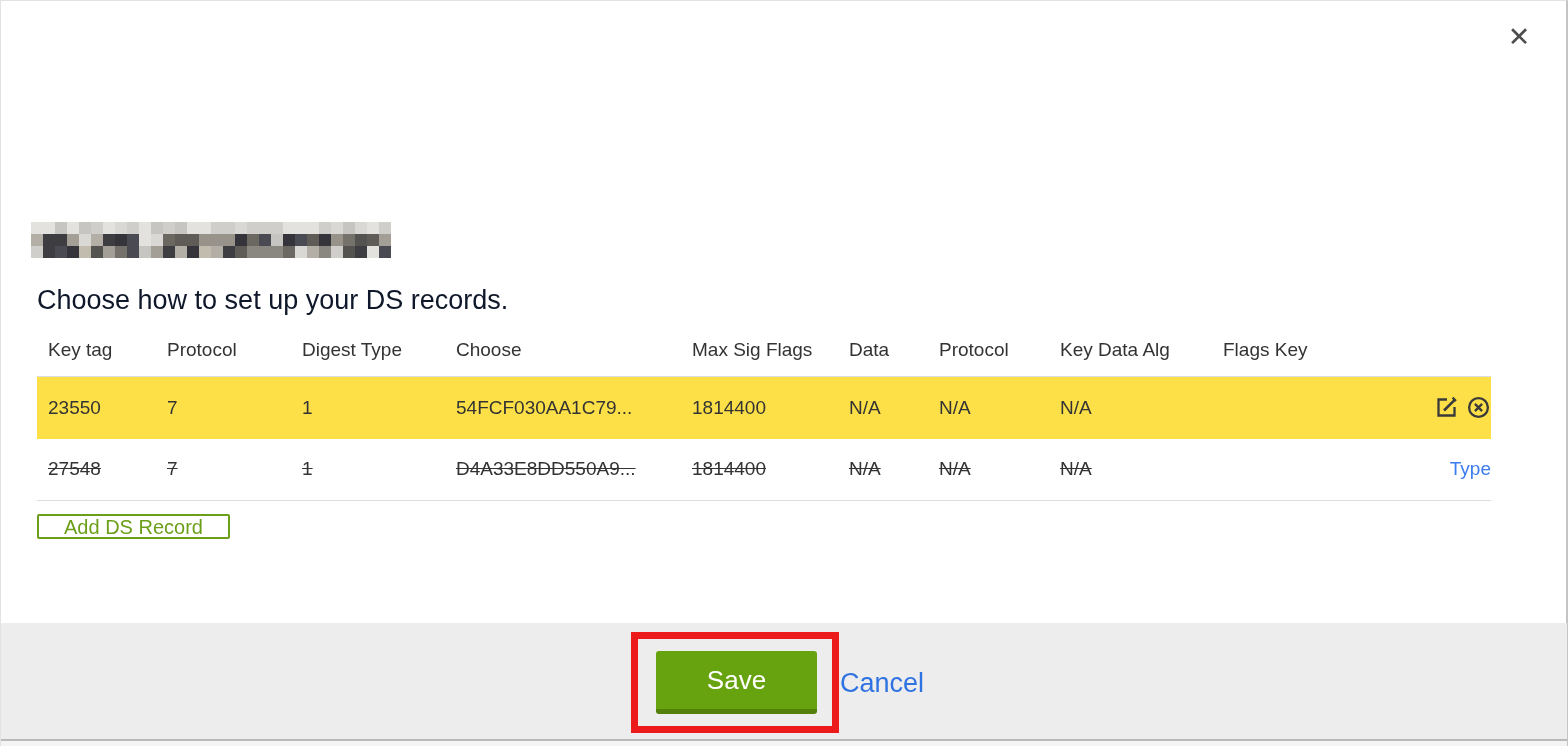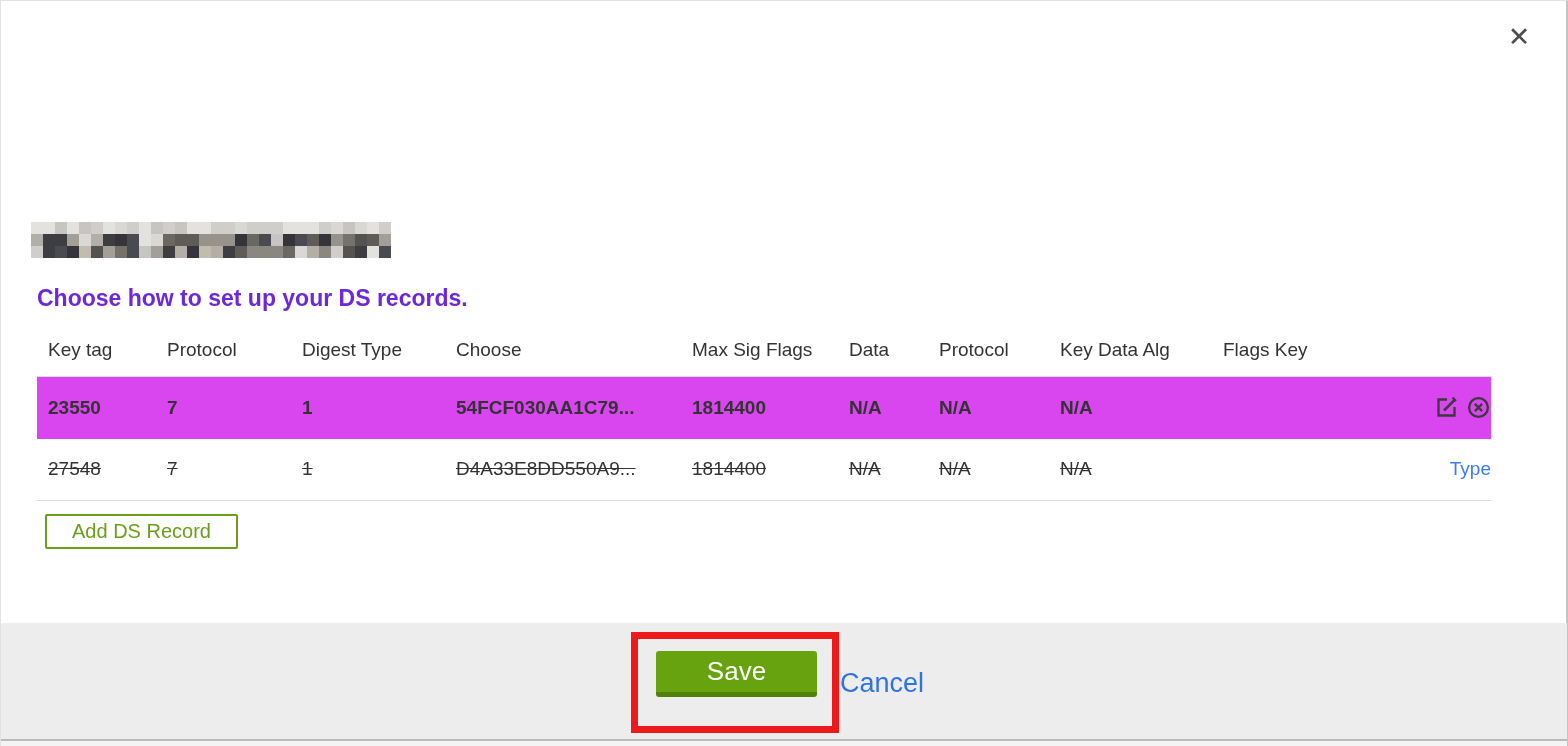--- a/index.html
+++ b/index.html
@@ -18,63 +18,63 @@
 
   .close-btn {
     position:absolute; left:1498px; top:16px; width:40px; height:40px;
     background:none; border:none; font-size:27px; font-weight:700; color:#4d4d4d;
     cursor:pointer; line-height:40px; text-align:center; font-family:"DejaVu Sans", sans-serif;
   }
 
   .redacted { position:absolute; left:30px; top:221px; width:360px; height:36px; overflow:hidden; line-height:0; }
   .redacted .px { display:inline-block; width:12px; height:12px; }
 
-  .instruction { position:absolute; left:36px; top:284px; font-size:23px; color:#6d28d9;font-weight:bold; }
+  .instruction { position:absolute; left:36px; top:284px; font-size:27px; color:#0f172a; }
 
   table.ds {
     position:absolute; left:36px; top:328px; width:1454px;
     border-collapse:collapse; table-layout:fixed; font-size:19px;
   }
   table.ds th {
     text-align:left; font-weight:400; color:#333; padding:10px 0 15px 11px;
     white-space:nowrap; overflow:hidden;
   }
   table.ds td {
     padding:0 0 0 11px; height:62px; vertical-align:middle; white-space:nowrap; overflow:hidden;
   }
-  tr.row-active td { background:#d946ef; border-top:1px solid #ddd;font-weight:bold; }
+  tr.row-active td { background:#fde047; border-top:1px solid #ddd; }
   tr.row-deleted td { background:#fff; border-bottom:1px solid #ddd; }
   tr.row-deleted td span.cellv { text-decoration:line-through; }
 
   td.actions { text-align:right; padding-right:4px; }
   .icon-btn { background:none; border:none; padding:0; margin-left:2px; cursor:pointer; vertical-align:middle; }
   .icon-btn svg { display:block; }
 
   .undo-link { color:#3b7cf0; font-size:19px; text-decoration:none; cursor:pointer; }
 
   .add-btn {
     position:absolute; left:36px; top:513px;
     background:#fff; border:2px solid #6b9f19; color:#6b9f19;
     font-size:20px; font-family:"Liberation Sans", sans-serif;
-    padding:0 25px; height:35px; border-radius:2px; cursor:pointer;margin-left:8px;
+    padding:0 25px; height:25px; border-radius:2px; cursor:pointer;
   }
 
   .footer { position:absolute; left:0; top:622px; width:1566px; height:116px; background:#ededed; }
   .bottom-strip {
     position:absolute; left:0; top:738px; width:1566px; height:8px;
     background:#f4f4f4; border-top:2px solid #b9b9b9;
   }
 
   .annotation-rect {
     position:absolute; left:630px; top:631px; width:208px; height:101px;
     border:7px solid #ec1a1a; pointer-events:none; z-index:5;
   }
 
   .save-btn {
-    position:absolute; left:655px; top:650px; width:161px; height:46px;
+    position:absolute; left:655px; top:650px; width:161px; height:63px;
     background:#67a20f; border:none; border-bottom:5px solid #537f0b; border-radius:3px;
     color:#fff; font-size:26px; font-family:"Liberation Sans", sans-serif; cursor:pointer; z-index:2;
   }
 
   .cancel-link {
     position:absolute; left:839px; top:667px; font-size:27px; color:#2f72e2;
     text-decoration:none; cursor:pointer; z-index:6;
   }
 </style>
 </head>

